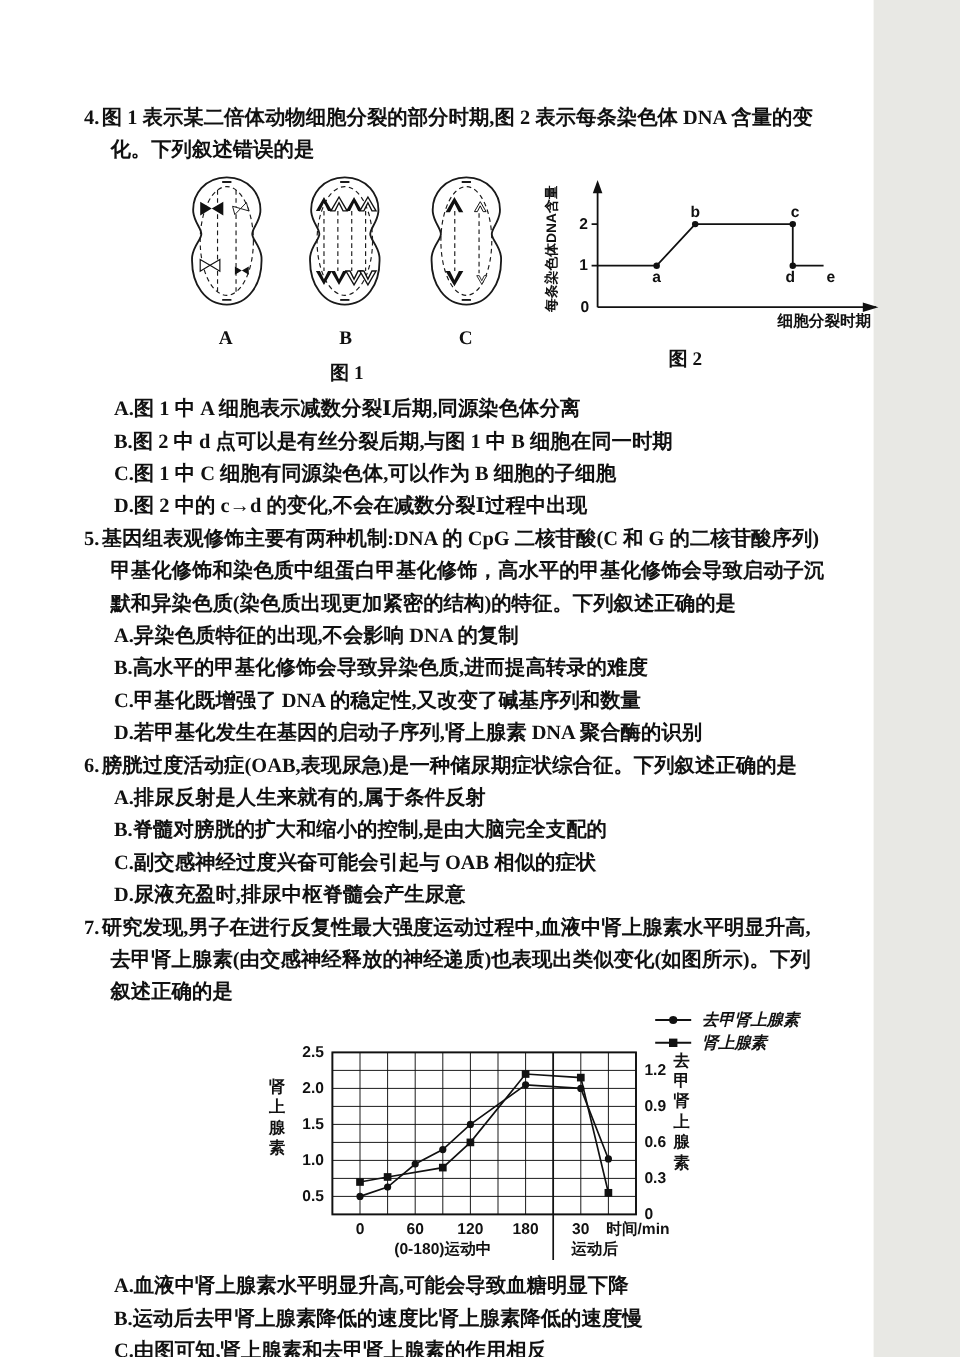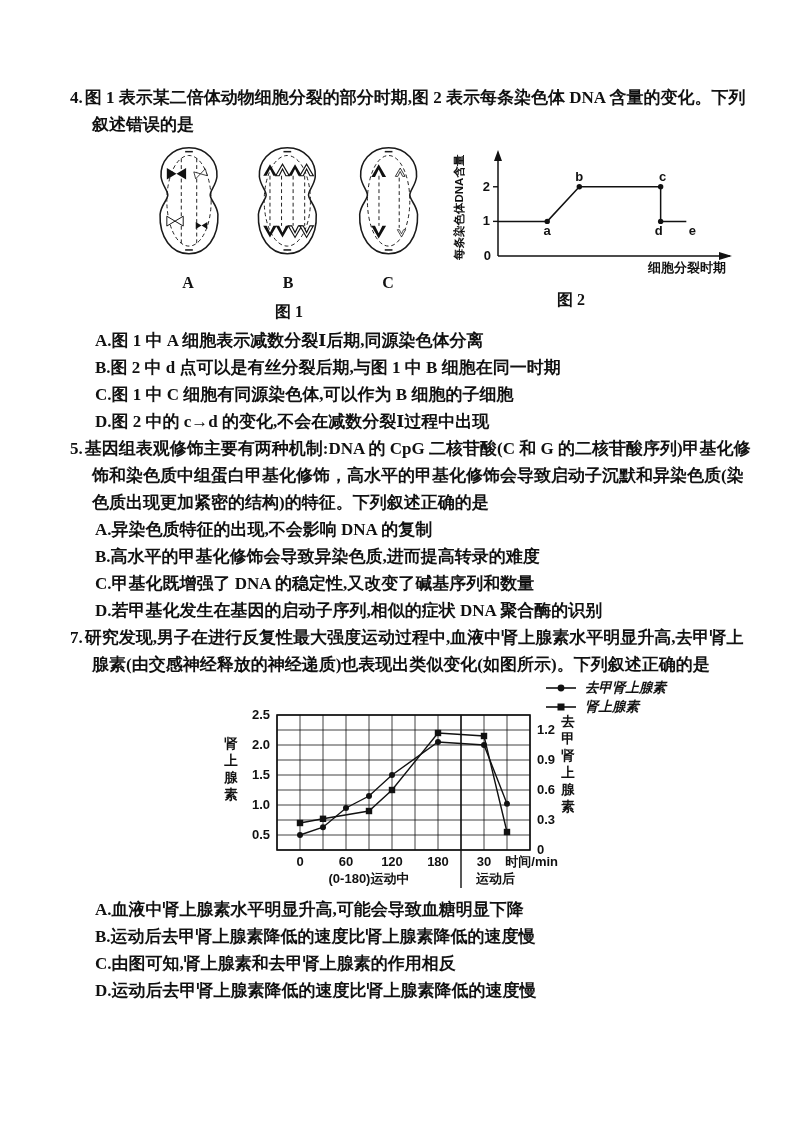--- a/index.html
+++ b/index.html
@@ -1,18 +1,18 @@
 <!DOCTYPE html>
 <html><head>
 <meta charset="utf-8">
 <style>
   html,body{margin:0;padding:0;background:#e8e8e4;}
   body{width:800px;height:1131px;overflow:hidden;}
   .sheet{
-    width:800px;height:1131px;background:#ffffff;
+    width:728px;height:1131px;background:#ffffff;
     font-family:"Liberation Serif","DejaVu Serif",serif;
     color:#111;box-sizing:border-box;
     padding:84px 40px 0 70px;
     position:relative;
   }
   .q{font-size:17px;line-height:27px;font-weight:600;}
   .stem{margin:0;padding-left:22px;text-indent:-22px;max-width:688px;}
   .qnum{padding-right:2px;}
   ul.options{list-style:none;margin:0;padding:0 0 0 25px;max-width:660px;}
   ul.options li{font-size:17px;line-height:27px;font-weight:600;}
@@ -138,24 +138,33 @@
       <li>D.图 2 中的 c→d 的变化,不会在减数分裂Ⅰ过程中出现</li>
     </ul>
   </section>
 
   <section class="q">
     <p class="stem"><span class="qnum">5.</span><span>基因组表观修饰主要有两种机制:DNA 的 CpG 二核苷酸(C 和 G 的二核苷酸序列)甲基化修饰和染色质中组蛋白甲基化修饰，高水平的甲基化修饰会导致启动子沉默和异染色质(染色质出现更加紧密的结构)的特征。下列叙述正确的是</span></p>
     <ul class="options">
       <li>A.异染色质特征的出现,不会影响 DNA 的复制</li>
       <li>B.高水平的甲基化修饰会导致异染色质,进而提高转录的难度</li>
       <li>C.甲基化既增强了 DNA 的稳定性,又改变了碱基序列和数量</li>
-      <li>D.若甲基化发生在基因的启动子序列,相似的症状 DNA 聚合酶的识别</li>
-    </ul>
-  </section>
-
+      <li>D.若甲基化发生在基因的启动子序列,肾上腺素 DNA 聚合酶的识别</li>
+    </ul>
+  </section>
+
+  <section class="q">
+    <p class="stem"><span class="qnum">6.</span><span>膀胱过度活动症(OAB,表现尿急)是一种储尿期症状综合征。下列叙述正确的是</span></p>
+    <ul class="options">
+      <li>A.排尿反射是人生来就有的,属于条件反射</li>
+      <li>B.脊髓对膀胱的扩大和缩小的控制,是由大脑完全支配的</li>
+      <li>C.副交感神经过度兴奋可能会引起与 OAB 相似的症状</li>
+      <li>D.尿液充盈时,排尿中枢脊髓会产生尿意</li>
+    </ul>
+  </section>
 
   <section class="q">
     <p class="stem"><span class="qnum">7.</span><span>研究发现,男子在进行反复性最大强度运动过程中,血液中肾上腺素水平明显升高,去甲肾上腺素(由交感神经释放的神经递质)也表现出类似变化(如图所示)。下列叙述正确的是</span></p>
 
     <div class="chartwrap">
       <svg id="fig7-svg" class="main" width="386" height="200" viewBox="0 0 386 200">
           <line x1="62" y1="23" x2="62" y2="158" stroke="#111" stroke-width="0.8"></line>
           <line x1="85" y1="23" x2="85" y2="158" stroke="#111" stroke-width="0.8"></line>
           <line x1="108" y1="23" x2="108" y2="158" stroke="#111" stroke-width="0.8"></line>
           <line x1="131" y1="23" x2="131" y2="158" stroke="#111" stroke-width="0.8"></line>

